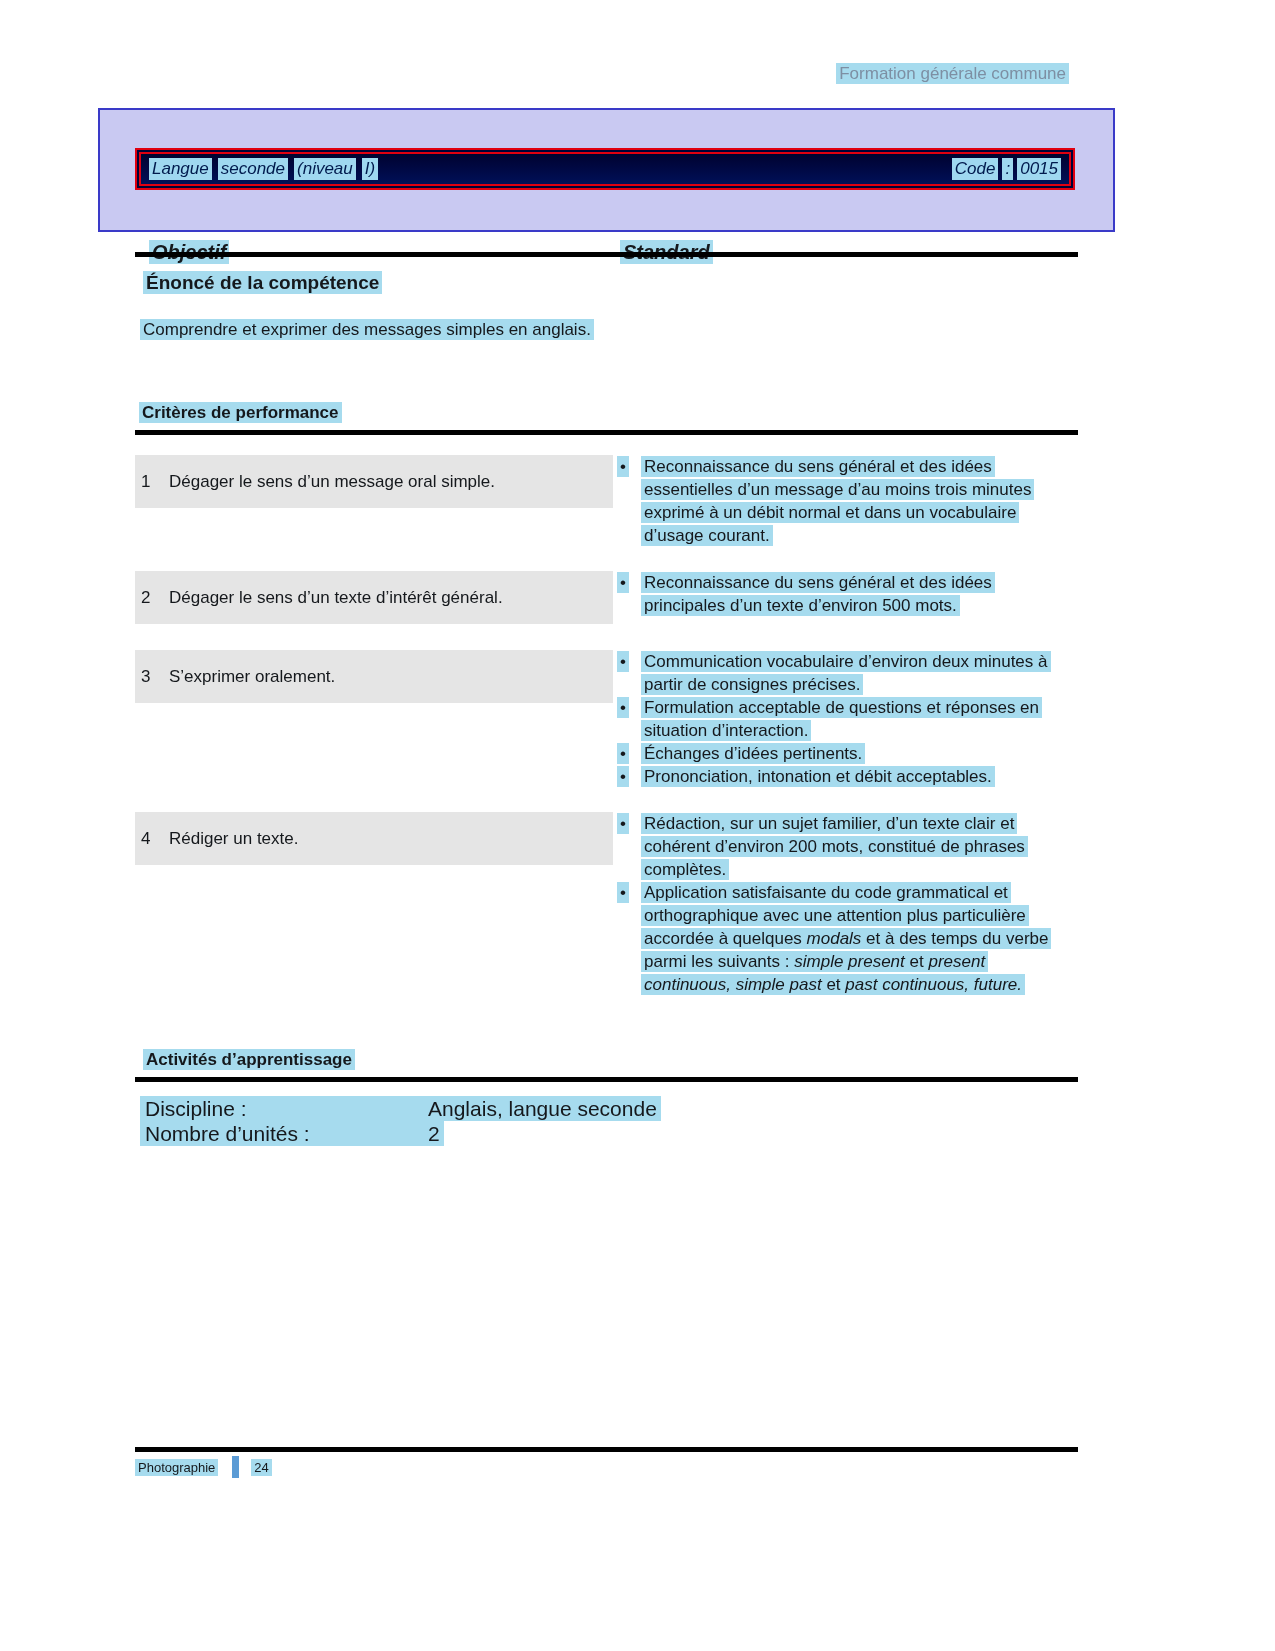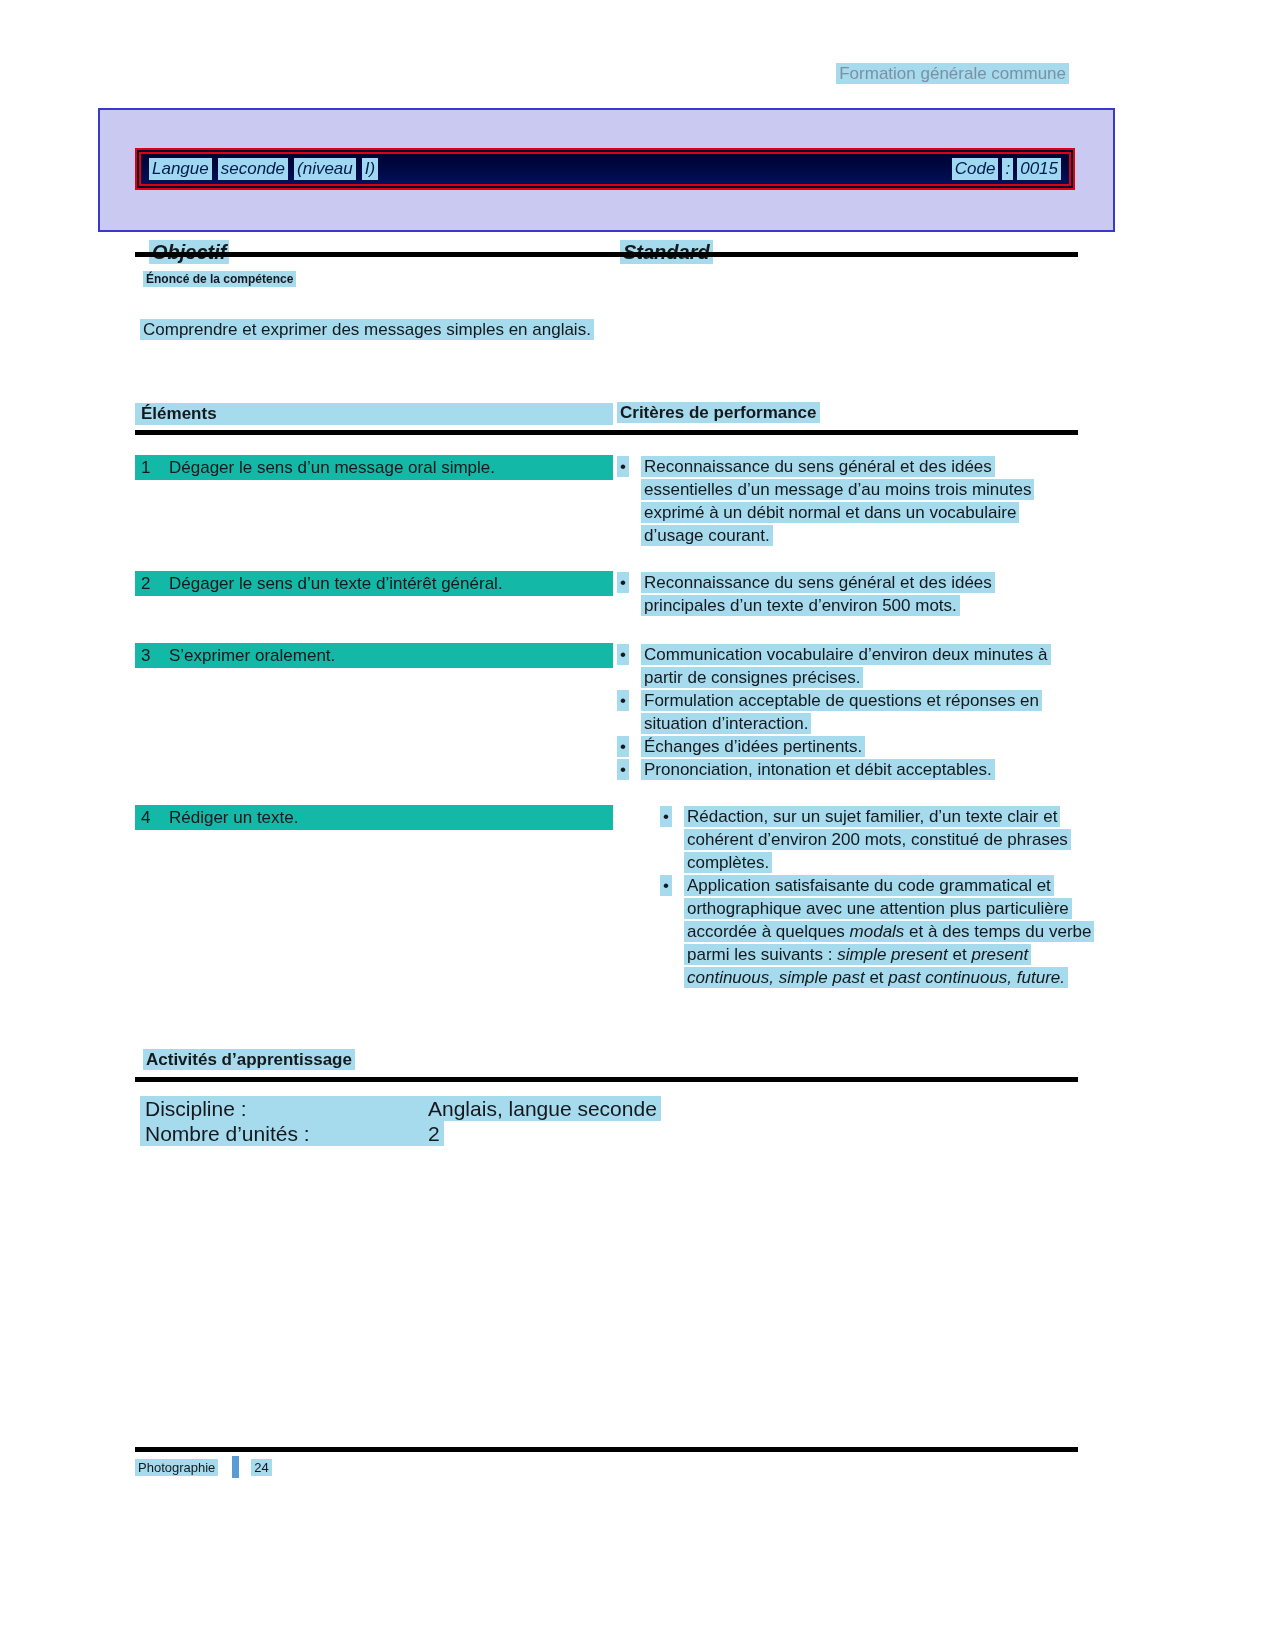--- a/index.html
+++ b/index.html
@@ -51,43 +51,43 @@
   }
   .col-objectif { position:absolute; left:14px; top:0; }
   .col-standard { position:absolute; left:485px; top:0; }
 
   .rule { position:absolute; left:135px; width:943px; height:5px; background:#000; }
   .rule-1 { top:252px; }
   .rule-2 { top:430px; }
   .rule-3 { top:1077px; }
   .rule-4 { top:1447px; }
 
-  .enonce-heading { position:absolute; left:143px; top:272px; font-size:12px; font-weight:bold; }
+  .enonce-heading { position:absolute; left:143px; top:272px; font-size:19px; font-weight:bold; }
   .competence-body {
     position:absolute; left:140px; top:318px; width:458px;
     font-size:17px; line-height:23px;
   }
 
   .table-headers {
     position:absolute; left:135px; top:403px; width:943px;
     display:flex; font-size:17px; font-weight:bold;
   }
   .th-left { width:478px; background:#a6dbee; padding:1px 6px; }
   .th-right { margin-left:4px; }
 
   .rows {
     position:absolute; left:135px; top:455px; width:943px;
     font-size:17px; line-height:23px;
   }
   .row { display:flex; align-items:flex-start; margin-bottom:24px; }
   .row-2 { margin-bottom:26px; }
   .row-3 { }
-  .row-4 { margin-bottom:4px;gap:43px; }
+  .row-4 { margin-bottom:4px; }
   .el { width:478px; flex:none; }
-  .el-chip { display:block; background:#14b8a6; padding:1px 6px; }
+  .el-chip { display:block; background:#e5e5e5; padding:15px 6px; }
   .el-num { display:inline-block; width:28px; }
   .crit { flex:1; padding-left:4px; }
   .b { display:flex; align-items:flex-start; }
   .dot { width:24px; flex:none; }
   .bt { width:420px; }
 
   .activities-heading { position:absolute; left:143px; top:1050px; font-size:17px; font-weight:bold; }
   .fields {
     position:absolute; left:140px; top:1096px;
     font-size:21px; line-height:23px;
@@ -130,21 +130,20 @@
 
   <div class="enonce-heading">
     <span class="hl">Énoncé de la compétence</span>
   </div>
 
   <div class="competence-body">
     <span class="hl">Comprendre et exprimer des messages simples en anglais.</span>
   </div>
 
   <div class="table-headers">
-    <div class="th-left">Éléments</div>
     <div class="th-right"><span class="hl">Critères de performance</span></div>
   </div>
 
   <div class="rule rule-2"></div>
 
   <div class="rows">
 
     <div class="row row-1">
       <div class="el">
         <div class="el-chip">

